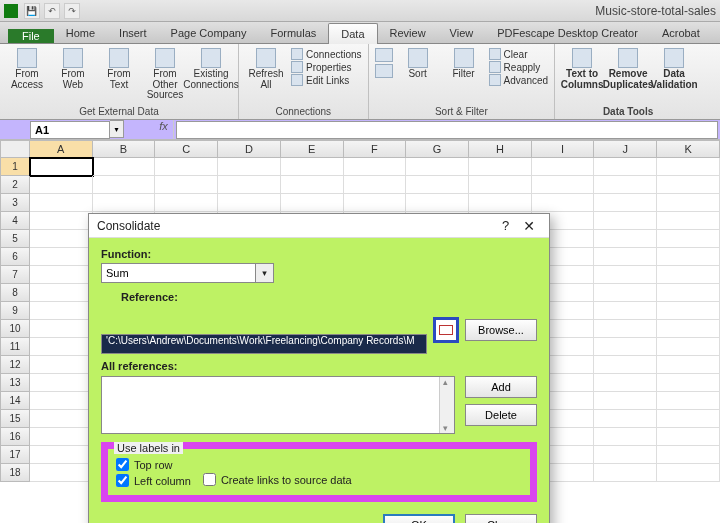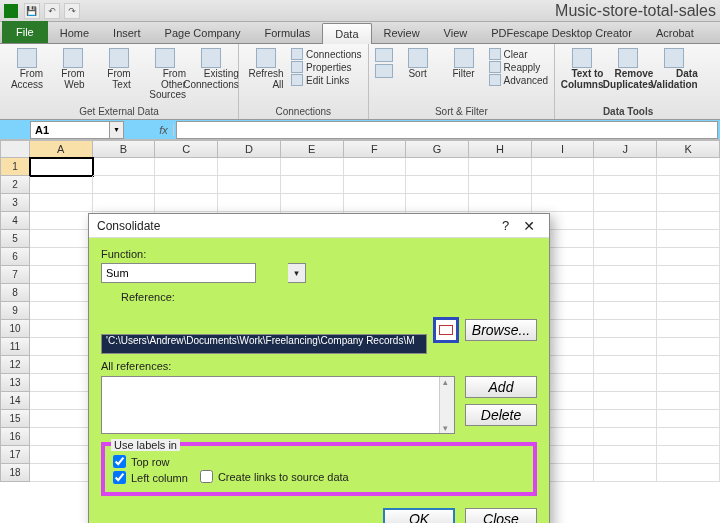--- a/index.html
+++ b/index.html
@@ -3,42 +3,42 @@
 <meta charset="utf-8">
 <style>
   * { box-sizing: border-box; margin: 0; padding: 0; font-family: "Segoe UI", Tahoma, sans-serif; }
   body { background: #fff; width: 720px; height: 523px; overflow: hidden; position: relative; }
 
   
   .titlebar { height: 22px; background: linear-gradient(#e8e8e8,#d8d8d8); display:flex; align-items:center; padding:0 4px; border-bottom:1px solid #aaa; font-size:11px; }
   .titlebar .app-ico { width:14px; height:14px; background:#107c10; margin-right:6px; }
   .qat { display:flex; gap:4px; align-items:center;}
   .qat-btn { width:16px; height:16px; background:#eee; border:1px solid #ccc; display:flex; align-items:center; justify-content:center; font-size:9px; color:#555;}
-  .wintitle { margin-left:auto; color:#444; font-size:16px; }
+  .wintitle { margin-left:auto; color:#444; font-size:12px; }
 
   
   .tabbar { height:22px; background:linear-gradient(#e0e0e0,#c8c8c8); display:flex; align-items:flex-end; font-size:11px; border-bottom:1px solid #888; }
-  .file-tab { background:#2a7a2a; color:#fff; padding:3px 14px; height:22px; display:flex; align-items:center; margin-left:2px; }
+  .file-tab { background:#2a7a2a; color:#fff; padding:3px 14px; height:14px; display:flex; align-items:center; margin-left:8px; }
   .tab { padding:4px 12px; color:#333; cursor:default; }
   .tab.active { background:linear-gradient(#fdfdfd,#ececec); border:1px solid #888; border-bottom:none; border-radius:2px 2px 0 0; margin-bottom:-1px;}
 
   
   .ribbon { height:76px; background:linear-gradient(#f7f7f7,#e3e3e3); border-bottom:1px solid #999; display:flex; font-size:10px; color:#333; }
   .grp { border-right:1px solid #c0c0c0; padding:2px 6px; display:flex; flex-direction:column; justify-content:flex-end; align-items:center; }
   .grp-inner { display:flex; gap:4px; align-items:flex-start; flex:1; padding-top:2px;}
   .big-btn { display:flex; flex-direction:column; align-items:center; gap:1px; width:42px; text-align:center; }
   .big-btn .ico { width:20px; height:20px; background:#d9e3ee; border:1px solid #9aaec2; }
-  .big-btn span { line-height:1.05;text-align:right; }
+  .big-btn span { line-height:1.05; }
   .grp-label { font-size:10px; color:#444; margin-top:1px; }
   .small-list { display:flex; flex-direction:column; gap:1px; }
   .small-list div { display:flex; align-items:center; gap:3px; }
   .mini-ico { width:12px; height:12px; background:#d9e3ee; border:1px solid #9aaec2; }
 
   
-  .fxbar { height:20px; display:flex; border-bottom:1px solid #bbb; background:#7dd3fc; align-items:center; font-size:11px;}
+  .fxbar { height:20px; display:flex; border-bottom:1px solid #bbb; background:#c4b5fd; font-size:11px;}
   .namebox { width:80px; border:1px solid #999; margin:1px 0 1px 30px; height:18px; background:#fff; display:flex; align-items:center; padding:0 4px; font-weight:bold;}
   .namebox-dd { width:14px; height:18px; border:1px solid #999; border-left:none; background:#eee; display:flex;align-items:center;justify-content:center;font-size:8px;}
   .fx { width:20px; text-align:center; font-style:italic; color:#555; border-right:1px solid #ccc; margin-left:30px; }
   .fxinput { flex:1; height:18px; border:1px solid #999; background:#fff; margin:1px 2px 1px 2px;}
 
   
   .grid { position:relative; background:#fff; }
   .colhdrs { display:flex; height:18px; background:linear-gradient(#f5f5f5,#e2e2e2); font-size:11px;}
   .corner { width:30px; border:1px solid #bbb; background:#eee;}
   .colh { width:63px; border:1px solid #bbb; border-left:none; text-align:center; line-height:16px; color:#333;}
@@ -49,37 +49,37 @@
   .cell.selected { outline:2px solid #000; outline-offset:-1px; }
   .rowh.sel, .colh.sel { background:#f9dfa8; }
 
   
   .dialog { position:absolute; left:88px; top:213px; width:462px; background:#bef264; border:1px solid #888; box-shadow: 4px 4px 12px rgba(0,0,0,.3); font-size:11px; color:#222; }
   .dlg-title { height:24px; display:flex; align-items:center; padding:0 8px; background:#fff; border-bottom:1px solid #ddd;}
   .dlg-title .ttl { font-size:12px; }
   .dlg-title .help { margin-left:auto; font-size:13px; padding:0 8px; cursor:default;}
   .dlg-title .close { font-size:14px; padding:0 6px; cursor:default;}
   .dlg-body { padding:8px 12px 12px 12px; }
-  .lbl { margin-top:2px; }
-  .combo { display:flex; margin-top:3px;gap:32px; }
+  .lbl { margin-top:2px;font-weight:bold; }
+  .combo { display:flex; margin-top:3px; }
   .combo input { width:155px; height:20px; border:1px solid #888; background:#fff; padding:0 4px; font-size:11px;}
   .combo .dd { width:18px; height:20px; border:1px solid #888; border-left:none; background:#eee; text-align:center; line-height:18px; font-size:9px;}
   .ref-row { display:flex; align-items:center; gap:6px; margin-top:3px;}
   .ref-input { flex:1; height:20px; border:1px solid #888; background:#1a2a4a; color:#fff; padding:0 4px; font-size:10px; white-space:nowrap; overflow:hidden;margin-top:28px; }
   .collapse-btn { width:26px; height:26px; border:3px solid #2b4bbf; background:#fff; display:flex; align-items:center; justify-content:center;}
   .collapse-btn .inner{width:14px;height:10px;background:#fff;border:1px solid #b33;}
-  .dlg-btn { width:72px; height:22px; border:1px solid #888; background:linear-gradient(#fefefe,#e5e5e5); font-size:14px;font-style:italic;}
+  .dlg-btn { width:72px; height:22px; border:1px solid #888; background:linear-gradient(#fefefe,#e5e5e5); font-size:11px;}
   .dlg-btn.primary { border:2px solid #2b7bbf; }
   .allrefs-row { display:flex; gap:10px; margin-top:4px; }
   .listbox { flex:1; height:58px; border:1px solid #888; background:#fff; position:relative;}
   .listbox .sb { position:absolute; right:0; top:0; bottom:0; width:15px; background:#f0f0f0; border-left:1px solid #ccc;}
   .listbox .sb::before{content:"▴";position:absolute;top:0;left:3px;font-size:9px;color:#888;}
   .listbox .sb::after{content:"▾";position:absolute;bottom:0;left:3px;font-size:9px;color:#888;}
   .btncol { display:flex; flex-direction:column; gap:6px;}
-  .fieldset { border:4px solid #d946ef; margin-top:8px; padding:6px 8px 8px 8px; position:relative;}
+  .fieldset { border:7px solid #d946ef; margin-top:8px; padding:6px 8px 8px 8px; position:relative;}
   .fieldset .legend{ position:absolute; top:-7px; left:6px; background:#f0f0f0; padding:0 3px; font-size:11px;}
   .chk { display:flex; align-items:center; gap:5px; margin-top:3px; font-size:11px;}
   .chk input { width:13px; height:13px;}
   .dlg-footer { display:flex; justify-content:flex-end; gap:10px; margin-top:12px;}
   .inline-right { display:flex; align-items:center; gap:12px;}
 </style>
 </head>
 <body>
 
 <div class="titlebar">

